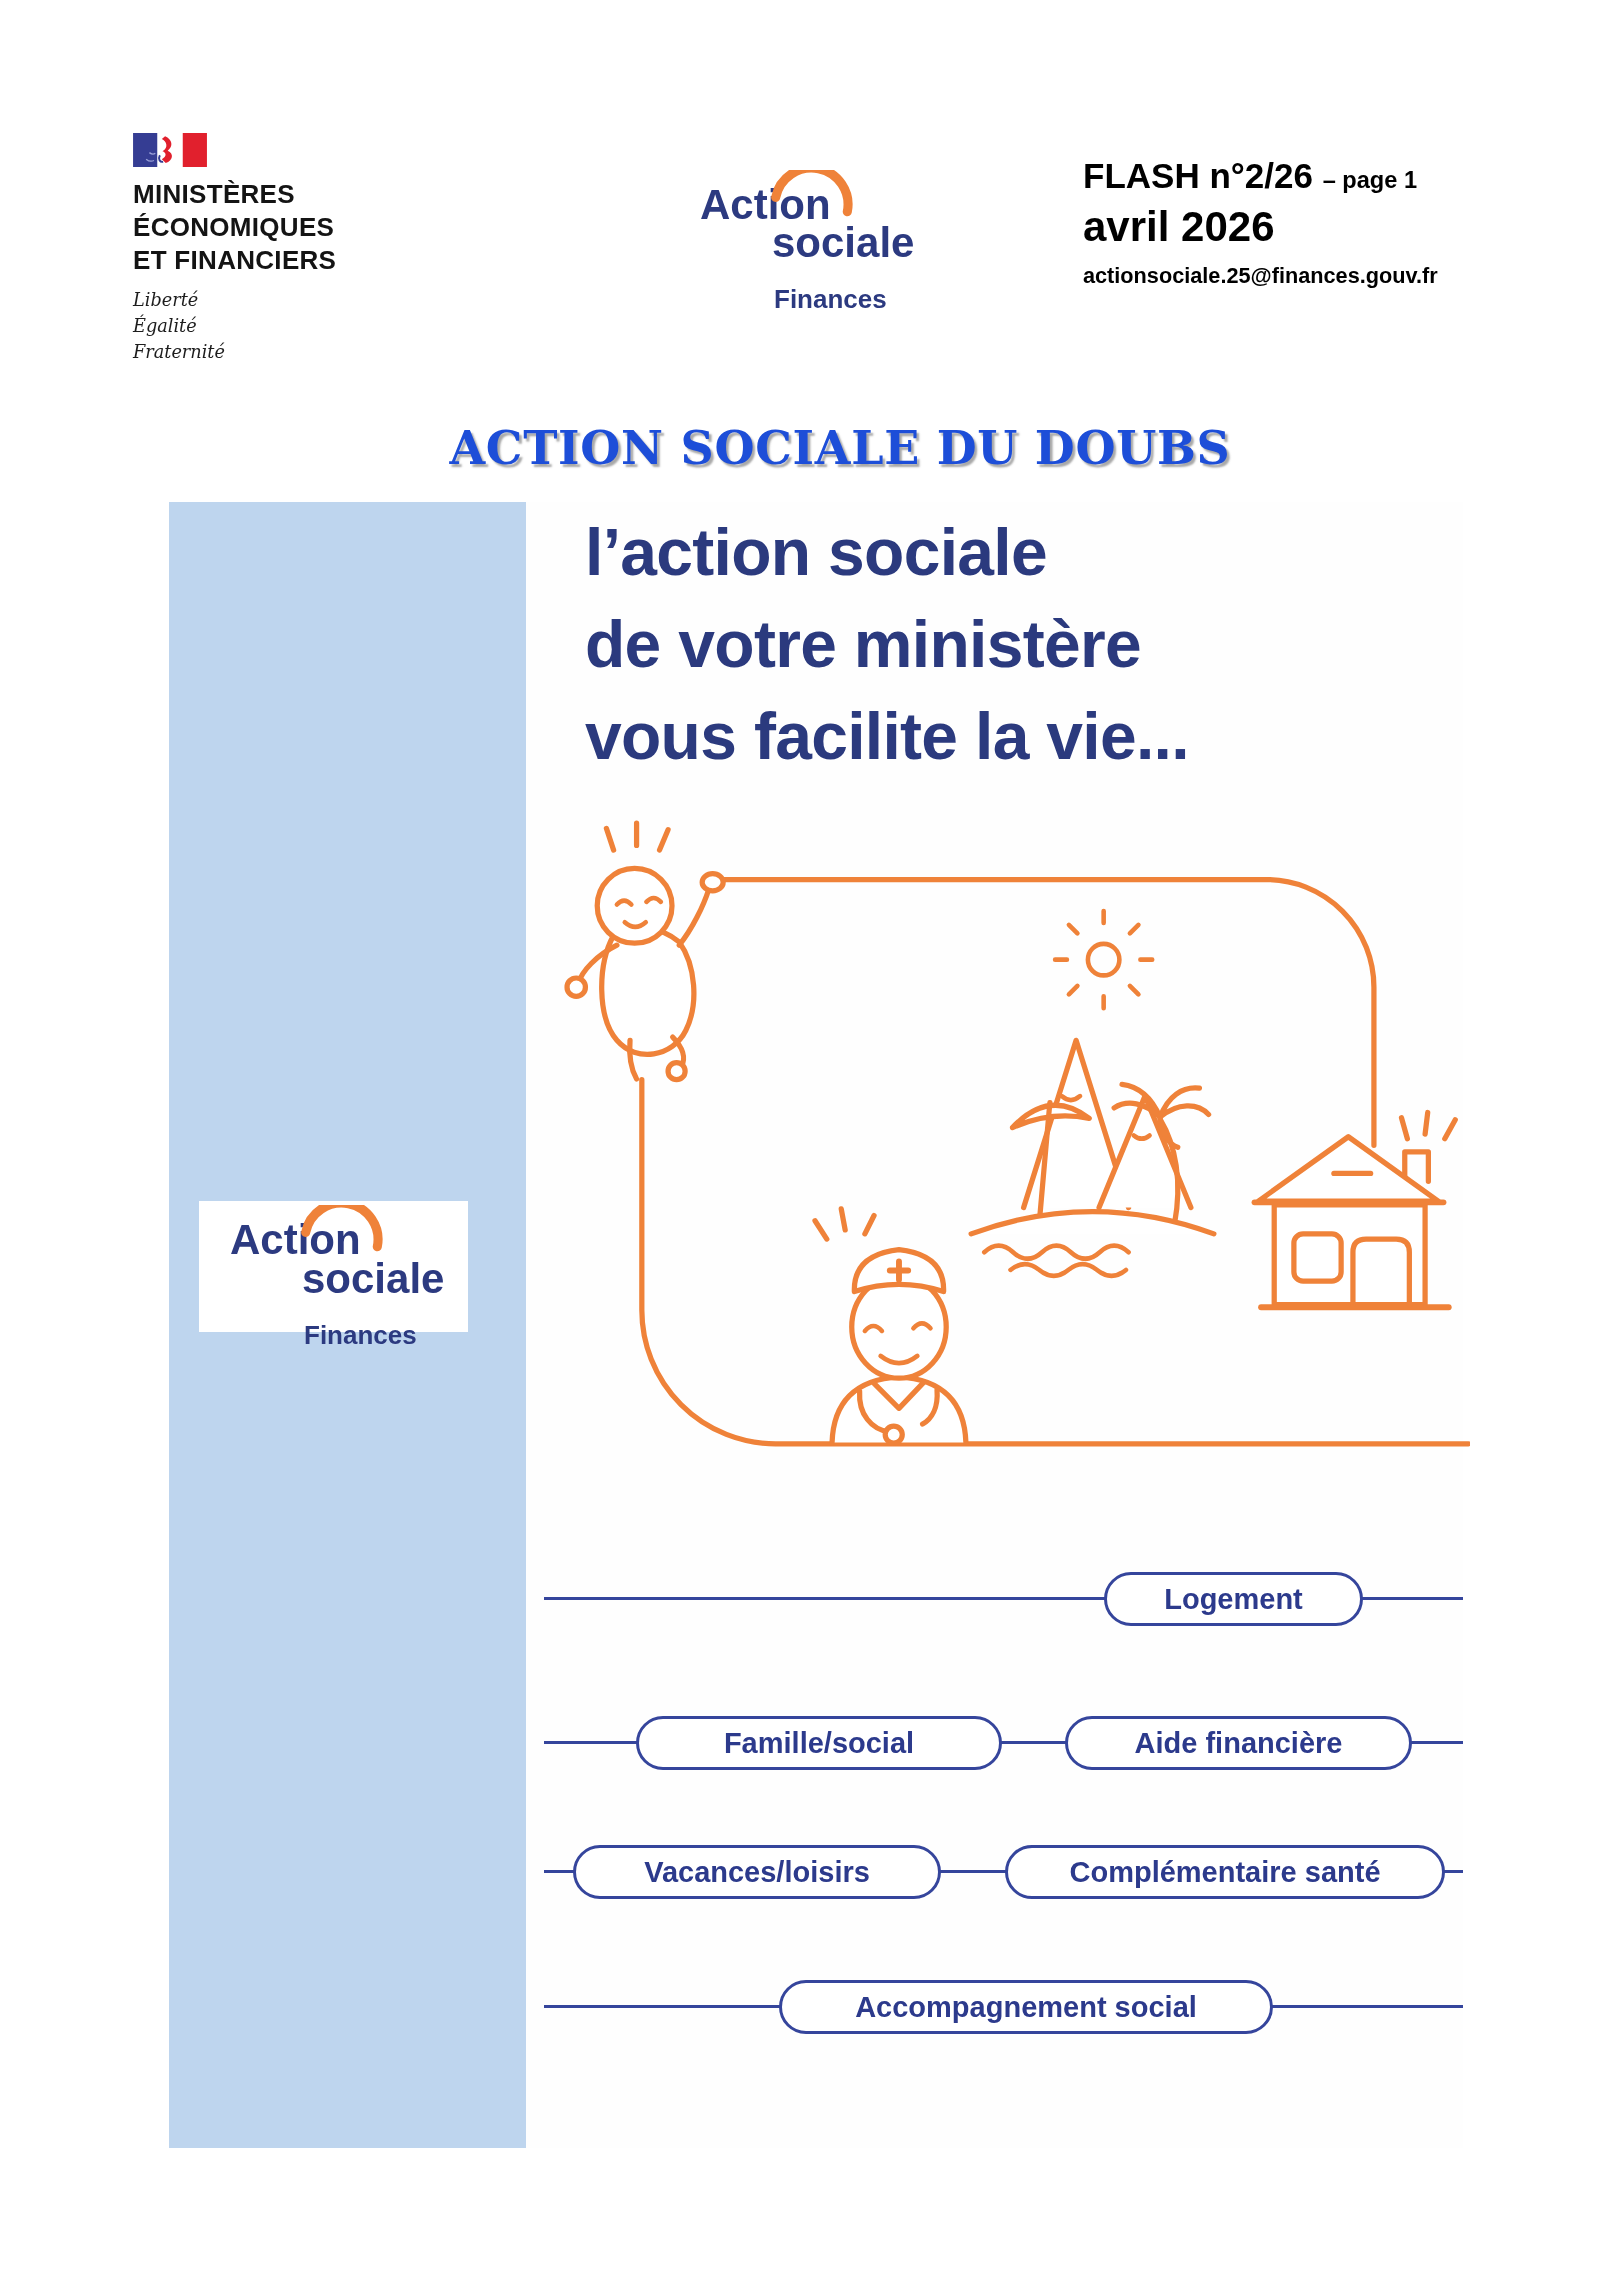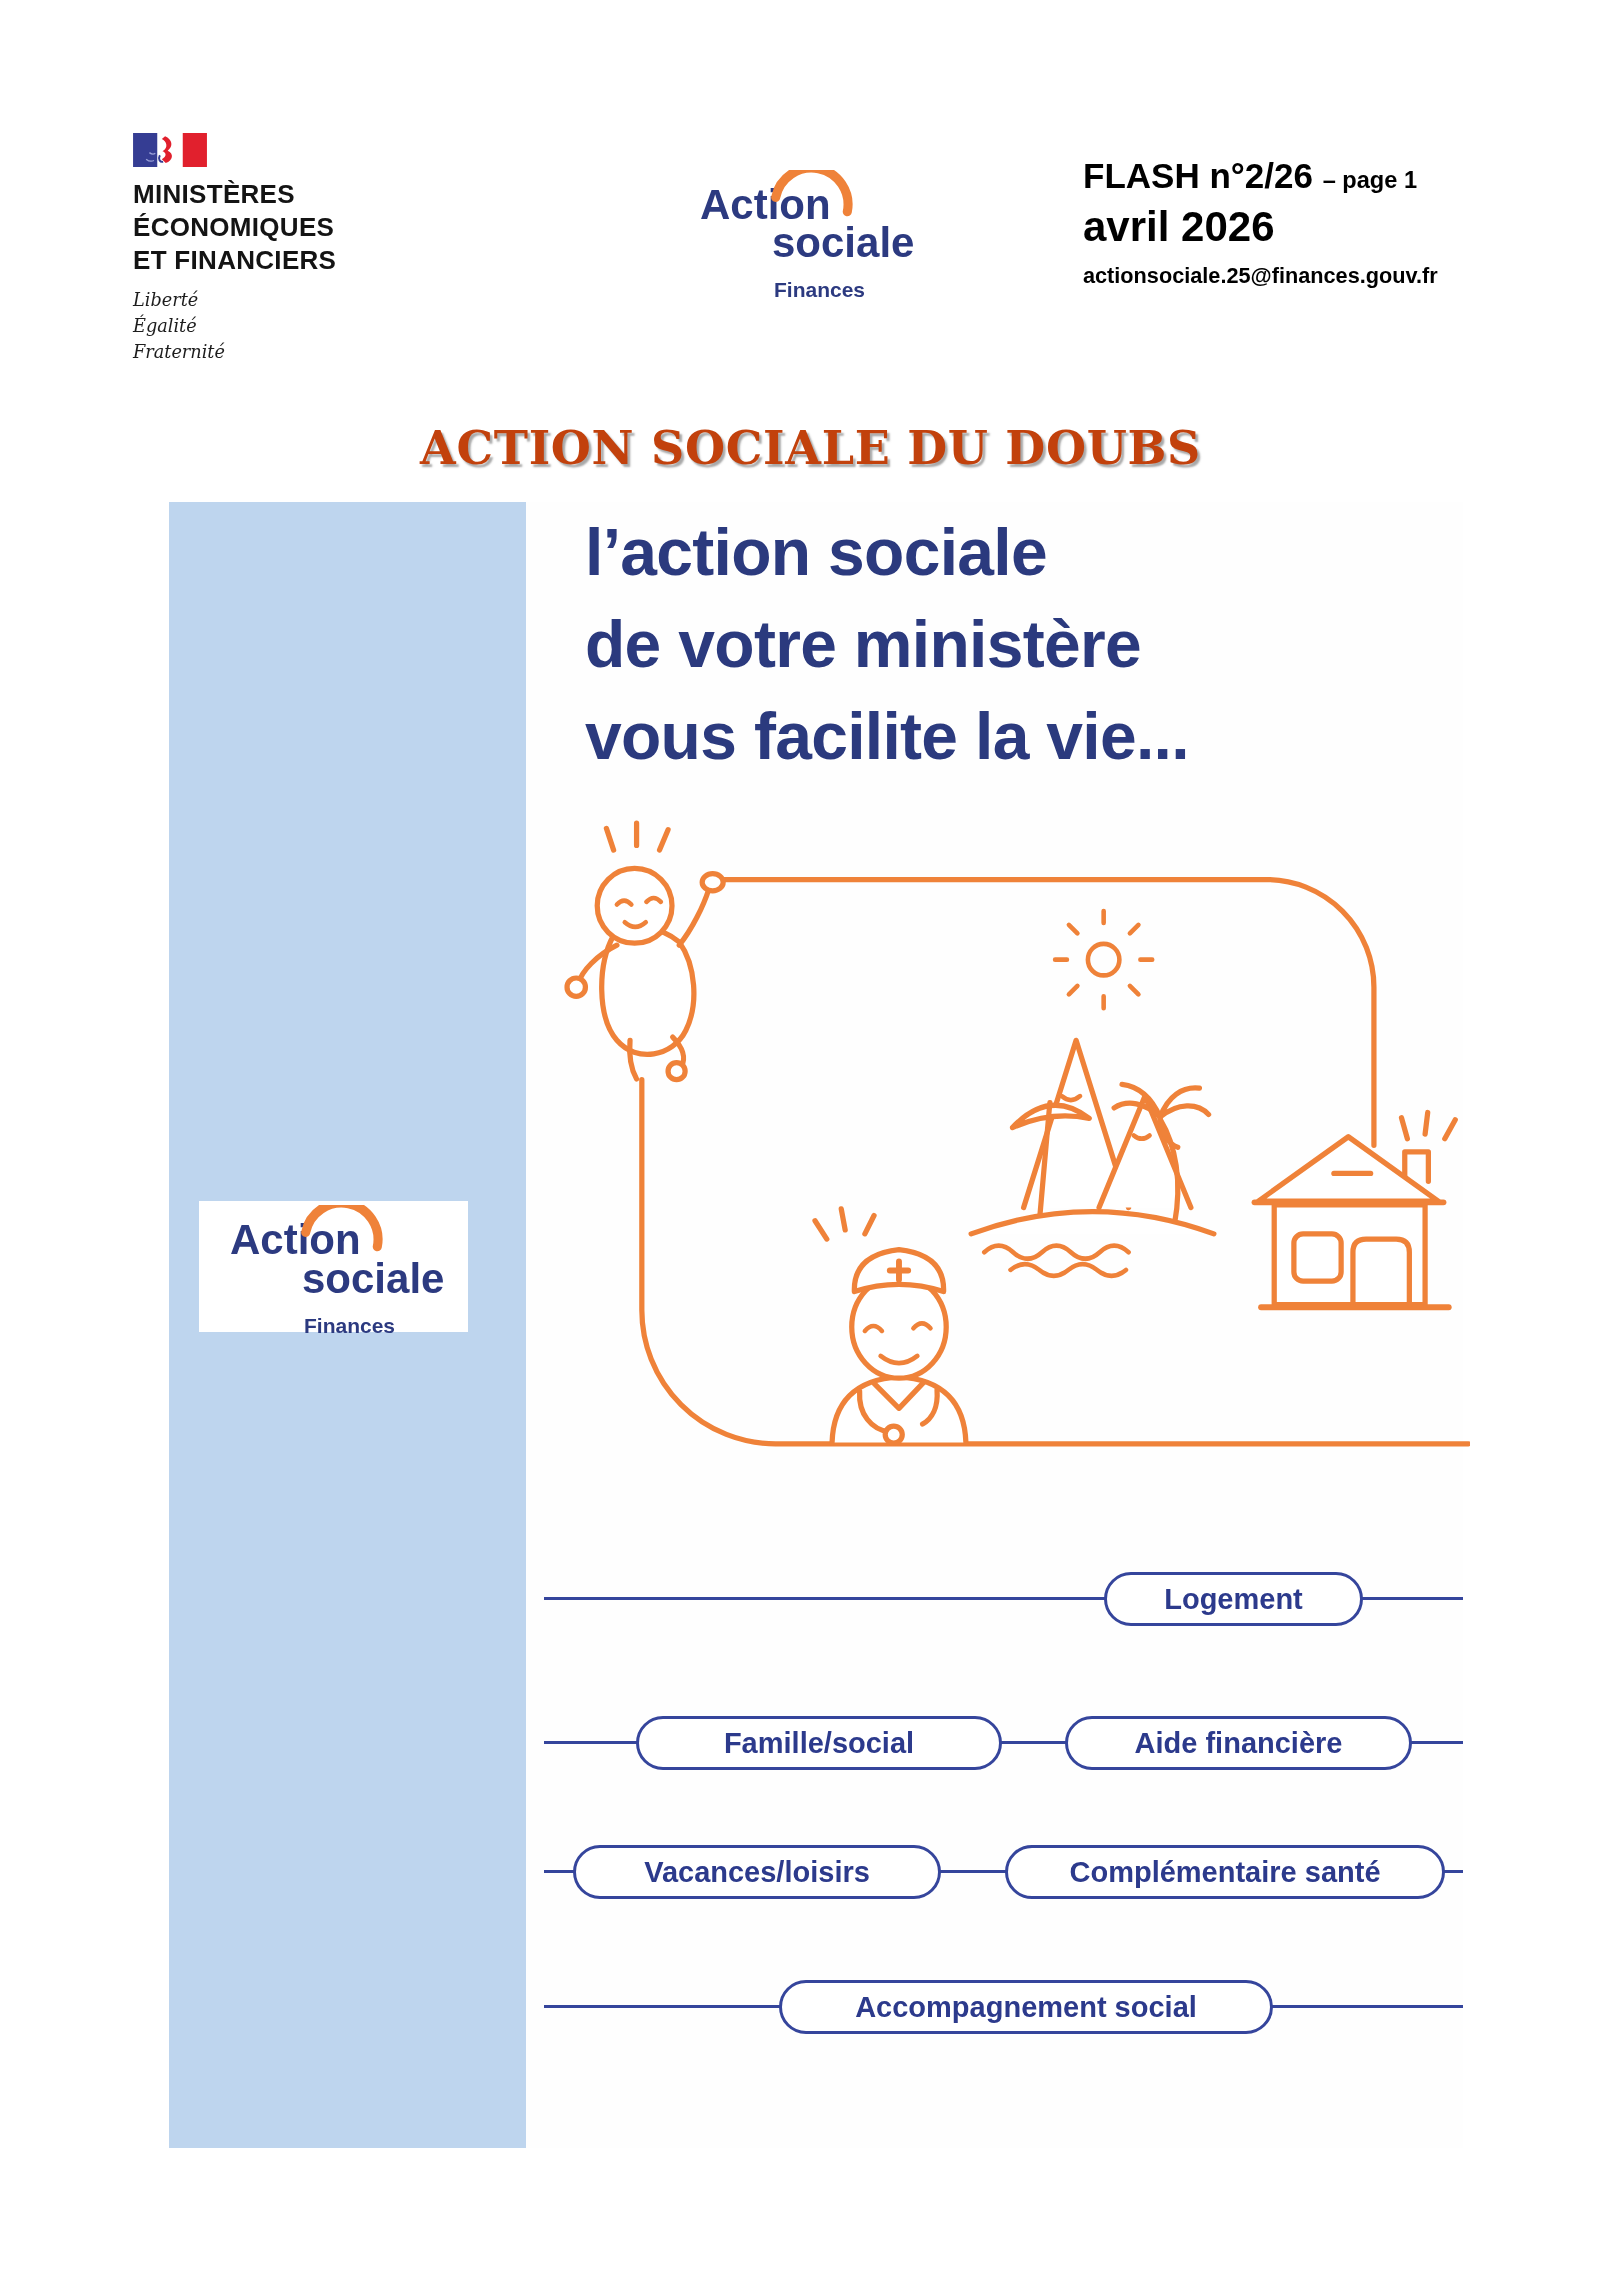--- a/index.html
+++ b/index.html
@@ -11,32 +11,32 @@
   .ministry{position:absolute;left:133px;top:133px;}
   .flag{display:block;}
   .ministry-name{margin-top:10.5px;font-size:26px;line-height:33px;font-weight:bold;color:#141414;letter-spacing:0.3px;}
   .ministry-name span{display:block;}
   .motto{margin-top:10.5px;font-family:"DejaVu Serif",serif;font-style:italic;font-size:17.7px;line-height:26px;color:#1d1d1d;}
   .motto span{display:block;}
   
   .as-logo{position:absolute;color:#2c3a80;font-weight:bold;font-size:42px;line-height:1;white-space:nowrap;}
   .al-action{display:block;}
   .al-sociale{display:block;margin-left:72px;margin-top:-3.9px;}
-  .al-finances{display:block;margin-left:74px;margin-top:15px;font-size:21px;}
+  .al-finances{display:block;margin-left:74px;margin-top:22px;font-size:26px;}
   .al-arc{position:absolute;left:70px;top:-14.4px;width:83px;height:56px;}
   
   .flash{position:absolute;left:1083px;top:156px;color:#000;}
   .flash-line1{font-size:35px;line-height:39px;font-weight:bold;}
   .flash-page{font-size:23.6px;font-weight:bold;}
   .flash-date{margin-top:6.6px;font-size:42px;line-height:39px;font-weight:bold;}
   .flash-email{margin-top:17px;font-size:21.7px;font-weight:bold;color:#000;text-decoration:none;display:inline-block;}
   
   .doc-title{
-    position:absolute;left:420px;top:421px;width:840px;text-align:left;
-    font-family:"DejaVu Serif",serif;font-weight:bold;font-size:46px;color:#c2410c;
+    position:absolute;left:420px;top:421px;width:840px;text-align:center;
+    font-family:"DejaVu Serif",serif;font-weight:bold;font-size:46px;color:#1d4ed8;
     letter-spacing:0.7px;text-shadow:2.6px 2.6px 2px rgba(110,110,110,.6);
   }
   
   .poster{position:absolute;left:169px;top:502px;width:1294px;height:1646px;background:#fefefe;}
   .sidebar{position:absolute;left:0;top:0;width:357px;height:1646px;background:#bed5ee;}
   .logo-box{position:absolute;left:29.5px;top:699px;width:269px;height:131px;background:#ffffff;}
   .headline{position:absolute;left:416px;top:3.9px;font-size:66px;line-height:92px;font-weight:bold;color:#2b3a7e;letter-spacing:-0.7px;}
   .headline span{display:block;}
   .illustration{position:absolute;left:382px;top:312px;}
   

